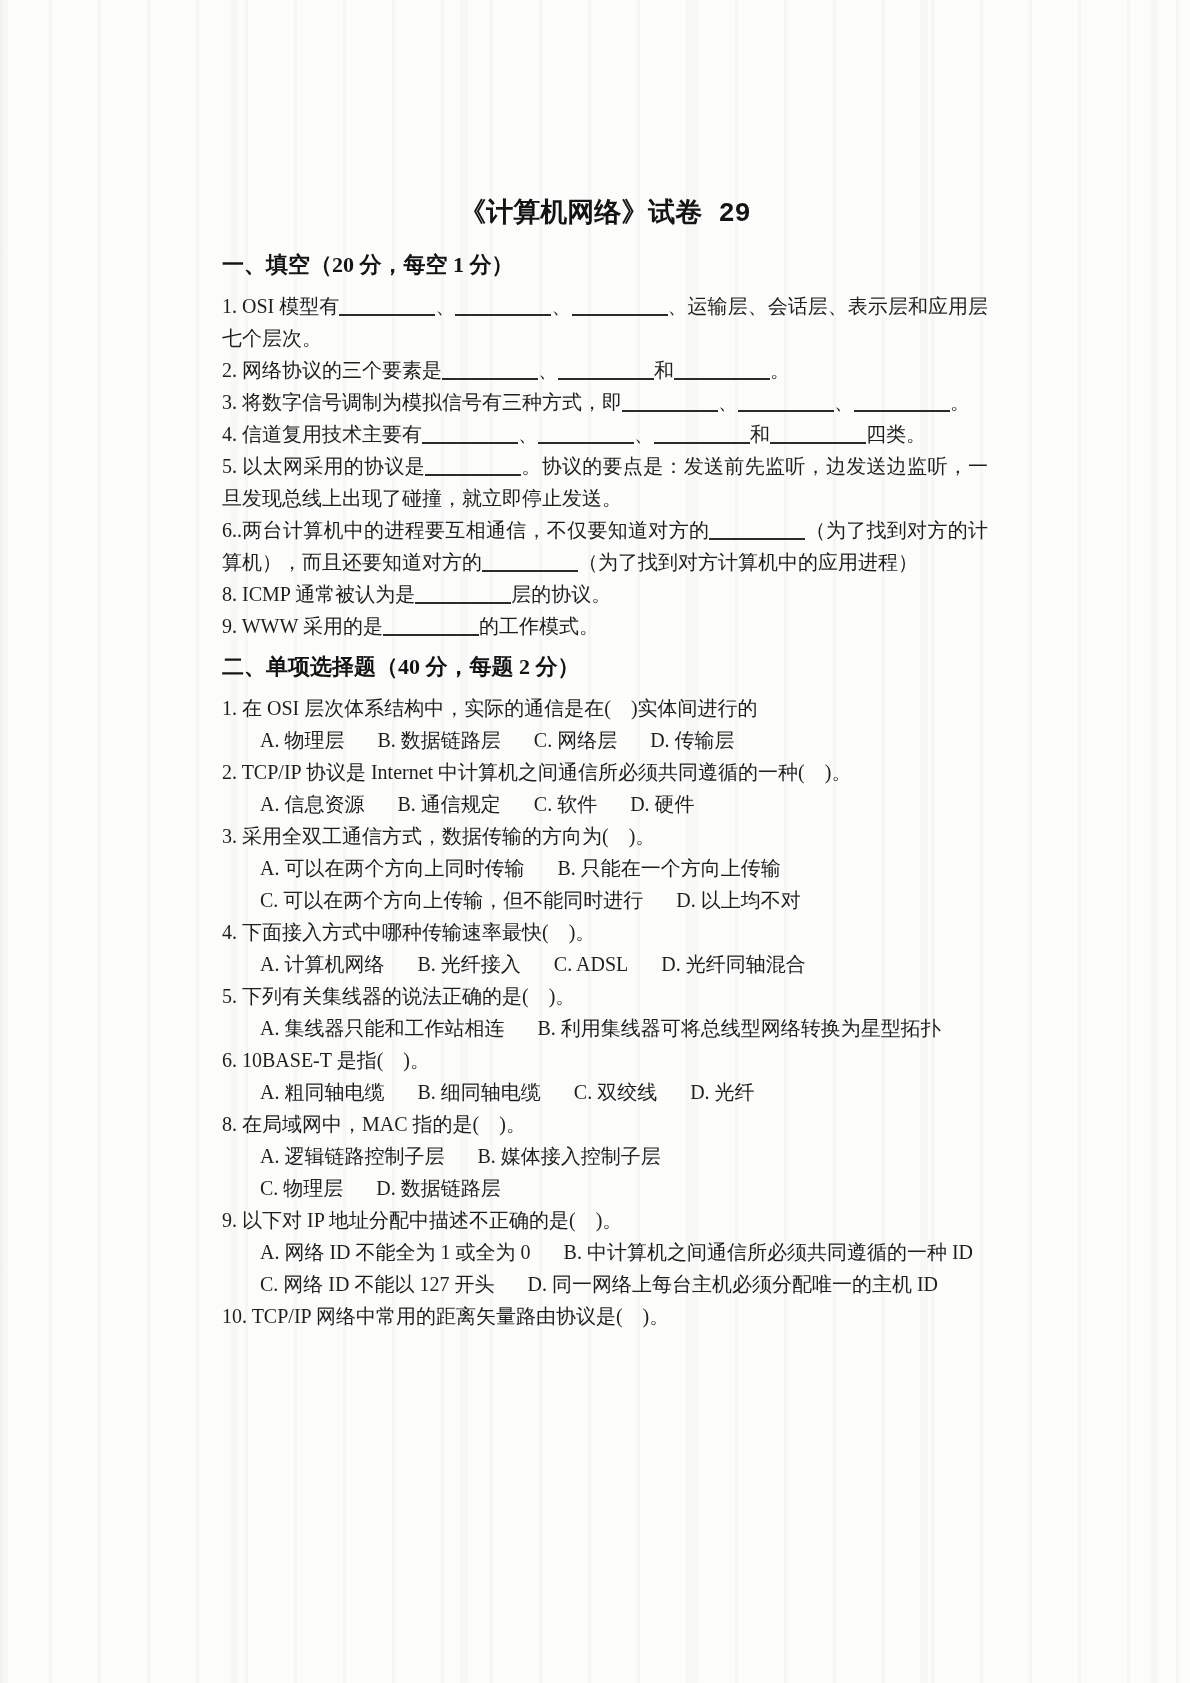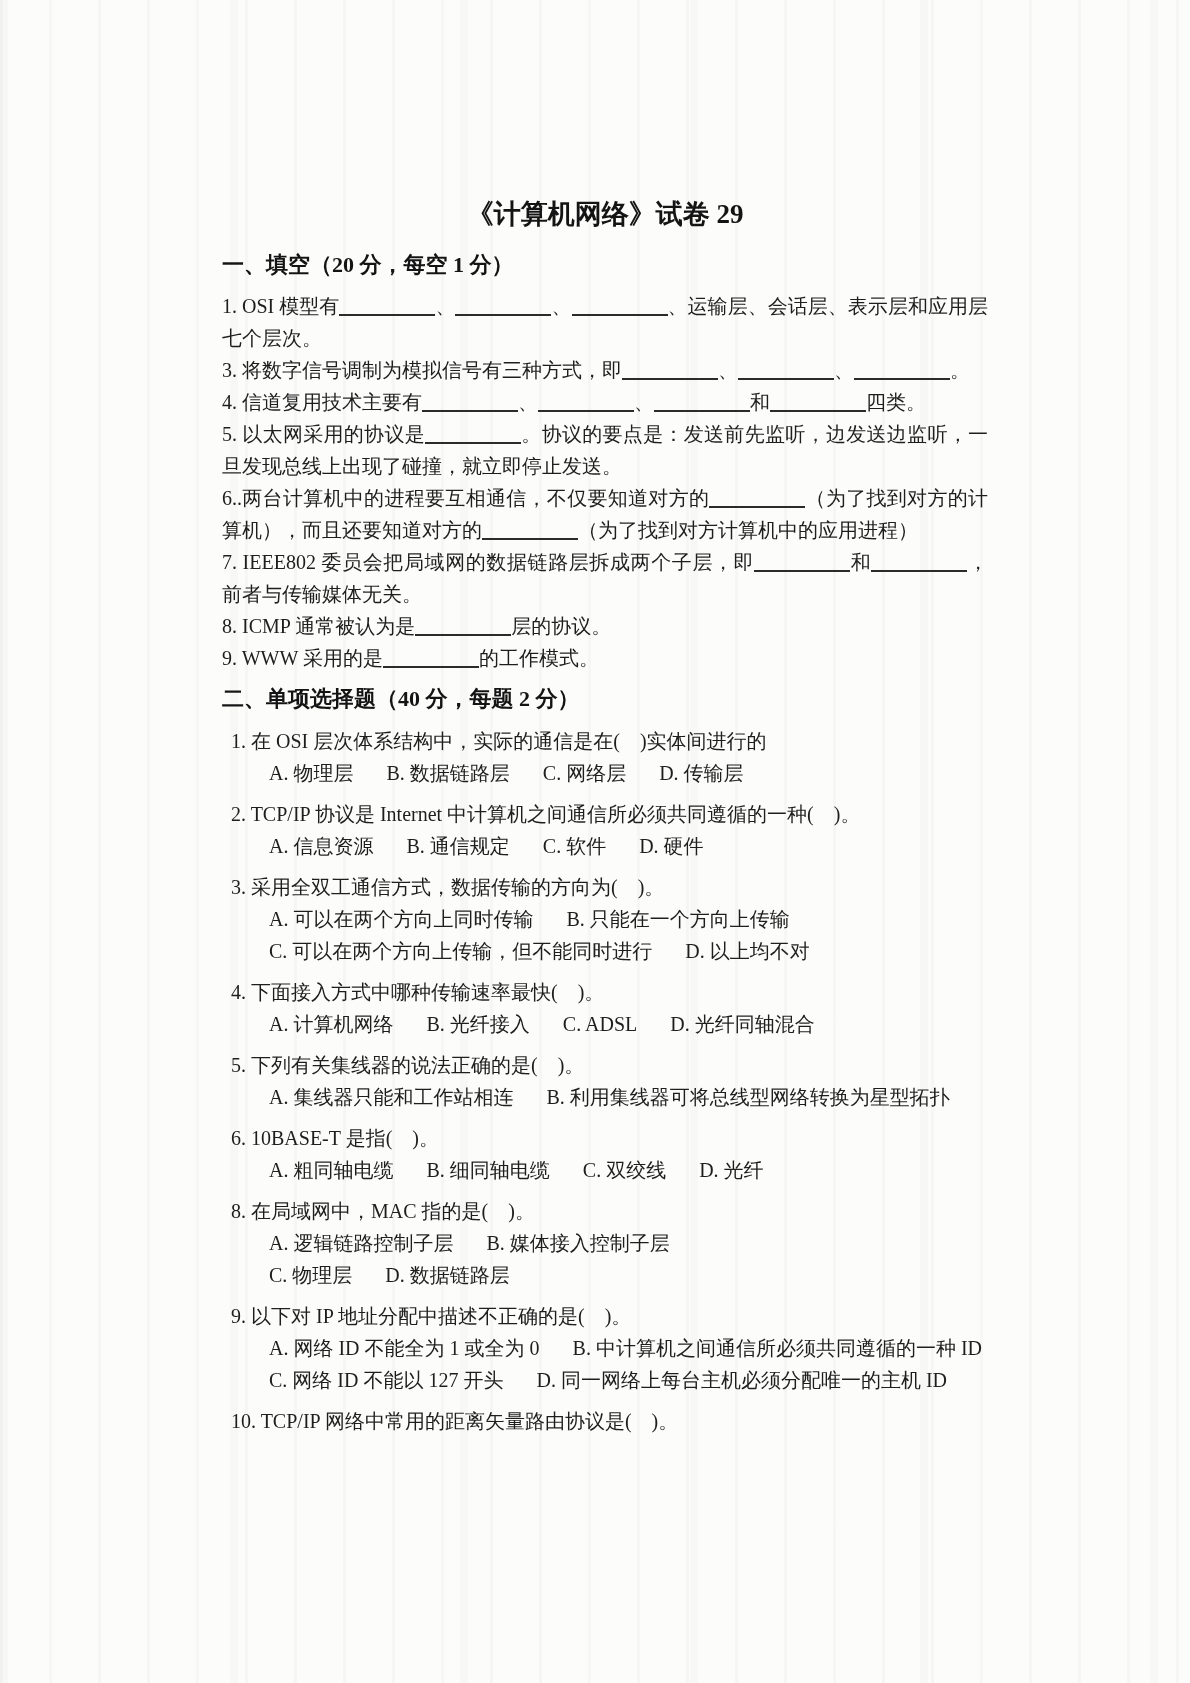--- a/index.html
+++ b/index.html
@@ -21,21 +21,21 @@
     position: absolute;
     left: 222px;
     top: 196px;
     width: 766px;
     color: #1e1e1e;
     font-family: "Liberation Serif", "DejaVu Serif", serif;
     font-size: 20px;
     line-height: 32px;
   }
   .title {
-    font-family: Liberation Serif, serif;
+    font-family: Liberation Mono, monospace;
     font-weight: bold;
     font-size: 27px;
     line-height: 36px;
     text-align: center;
     color: #141414;
     margin: 0 0 16px 0;
   }
   .section-heading {
     font-family: Liberation Serif, serif;
     font-weight: bold;
@@ -48,44 +48,44 @@
     margin: 0;
     text-align: justify;
   }
   .blank {
     display: inline-block;
     width: 96px;
     height: 0;
     border-bottom: 2px solid #2b2b2b;
     margin-bottom: -3px; 
   }
-  .mcq { margin: 9px; }
+  .mcq { margin: 0; }
   .stem { margin: 0; }
   .opt-row {
     padding-left: 38px;
     display: flex;
     column-gap: 33px;
   }
   .opt { white-space: nowrap; }
 </style>
 </head>
 <body>
 
 <div class="page" style="background-color: rgb(252, 252, 251);">
   <div class="content" style="color: rgb(30, 30, 30);">
     <h1 class="title">《计算机网络》试卷 29</h1>
 
     <h2 class="section-heading">一、填空（20 分，每空 1 分）</h2>
     <div id="fill-questions">
         <p class="fillq">1. OSI 模型有<span class="blank"></span>、<span class="blank"></span>、<span class="blank"></span>、运输层、会话层、表示层和应用层七个层次。</p>
+        <p class="fillq">2. 网络协议的三个要素是<span class="blank"></span>、<span class="blank"></span>和<span class="blank"></span>。</p>
         <p class="fillq">3. 将数字信号调制为模拟信号有三种方式，即<span class="blank"></span>、<span class="blank"></span>、<span class="blank"></span>。</p>
         <p class="fillq">4. 信道复用技术主要有<span class="blank"></span>、<span class="blank"></span>、<span class="blank"></span>和<span class="blank"></span>四类。</p>
         <p class="fillq">5. 以太网采用的协议是<span class="blank"></span>。协议的要点是：发送前先监听，边发送边监听，一旦发现总线上出现了碰撞，就立即停止发送。</p>
         <p class="fillq">6..两台计算机中的进程要互相通信，不仅要知道对方的<span class="blank"></span>（为了找到对方的计算机），而且还要知道对方的<span class="blank"></span>（为了找到对方计算机中的应用进程）</p>
-        <p class="fillq">7. IEEE802 委员会把局域网的数据链路层拆成两个子层，即<span class="blank"></span>和<span class="blank"></span>，前者与传输媒体无关。</p>
         <p class="fillq">8. ICMP 通常被认为是<span class="blank"></span>层的协议。</p>
         <p class="fillq">9. WWW 采用的是<span class="blank"></span>的工作模式。</p>
       </div>
 
     <h2 class="section-heading">二、单项选择题（40 分，每题 2 分）</h2>
     <div id="mc-questions">
         <div class="mcq">
           <p class="stem">1. 在 OSI 层次体系结构中，实际的通信是在(　)实体间进行的</p>
           <div class="opt-row">
             <span class="opt">A. 物理层</span>

